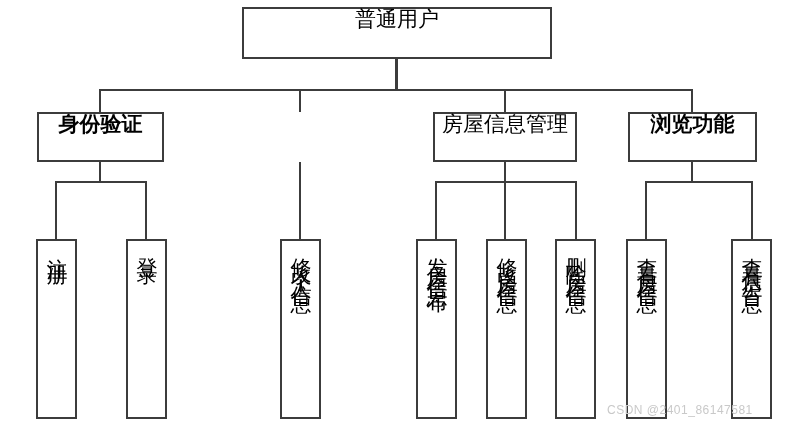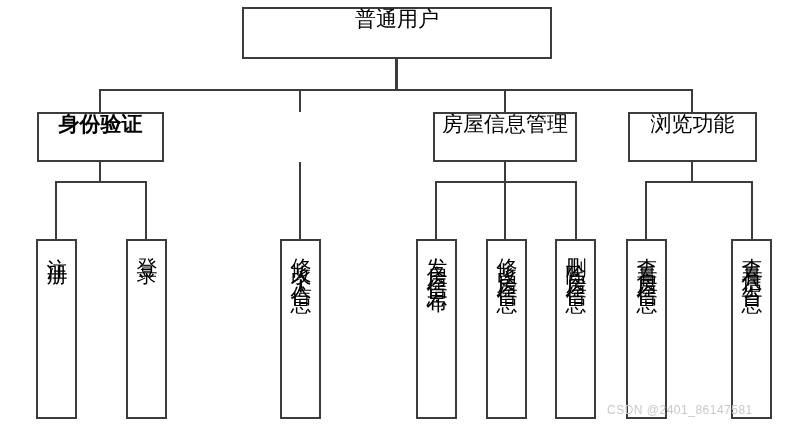--- a/index.html
+++ b/index.html
@@ -57,21 +57,21 @@
     letter-spacing: 0.5px;
     white-space: nowrap;
     z-index: 3;
   }
   
   .n-root { left: 242px; top: 7px;  width: 310px; height: 52px; }
   
   .n-b1 { left: 37px;  top: 112px; width: 127px; height: 50px; font-weight: bold; }
   .n-b2 { left: 229px; top: 112px; width: 142px; height: 50px; }
   .n-b3 { left: 433px; top: 112px; width: 144px; height: 50px; }
-  .n-b4 { left: 628px; top: 112px; width: 129px; height: 50px; }
+  .n-b4 { left: 628px; top: 112px; width: 129px; height: 50px; font-weight: bold; }
   
   .n-c1 { left: 36px;  top: 239px; width: 41px; height: 180px; }
   .n-c2 { left: 126px; top: 239px; width: 41px; height: 180px; }
   .n-c3 { left: 280px; top: 239px; width: 41px; height: 180px; }
   .n-c4 { left: 416px; top: 239px; width: 41px; height: 180px; }
   .n-c5 { left: 486px; top: 239px; width: 41px; height: 180px; }
   .n-c6 { left: 555px; top: 239px; width: 41px; height: 180px; }
   .n-c7 { left: 626px; top: 239px; width: 41px; height: 180px; }
   .n-c8 { left: 731px; top: 239px; width: 41px; height: 180px; }
 </style>

